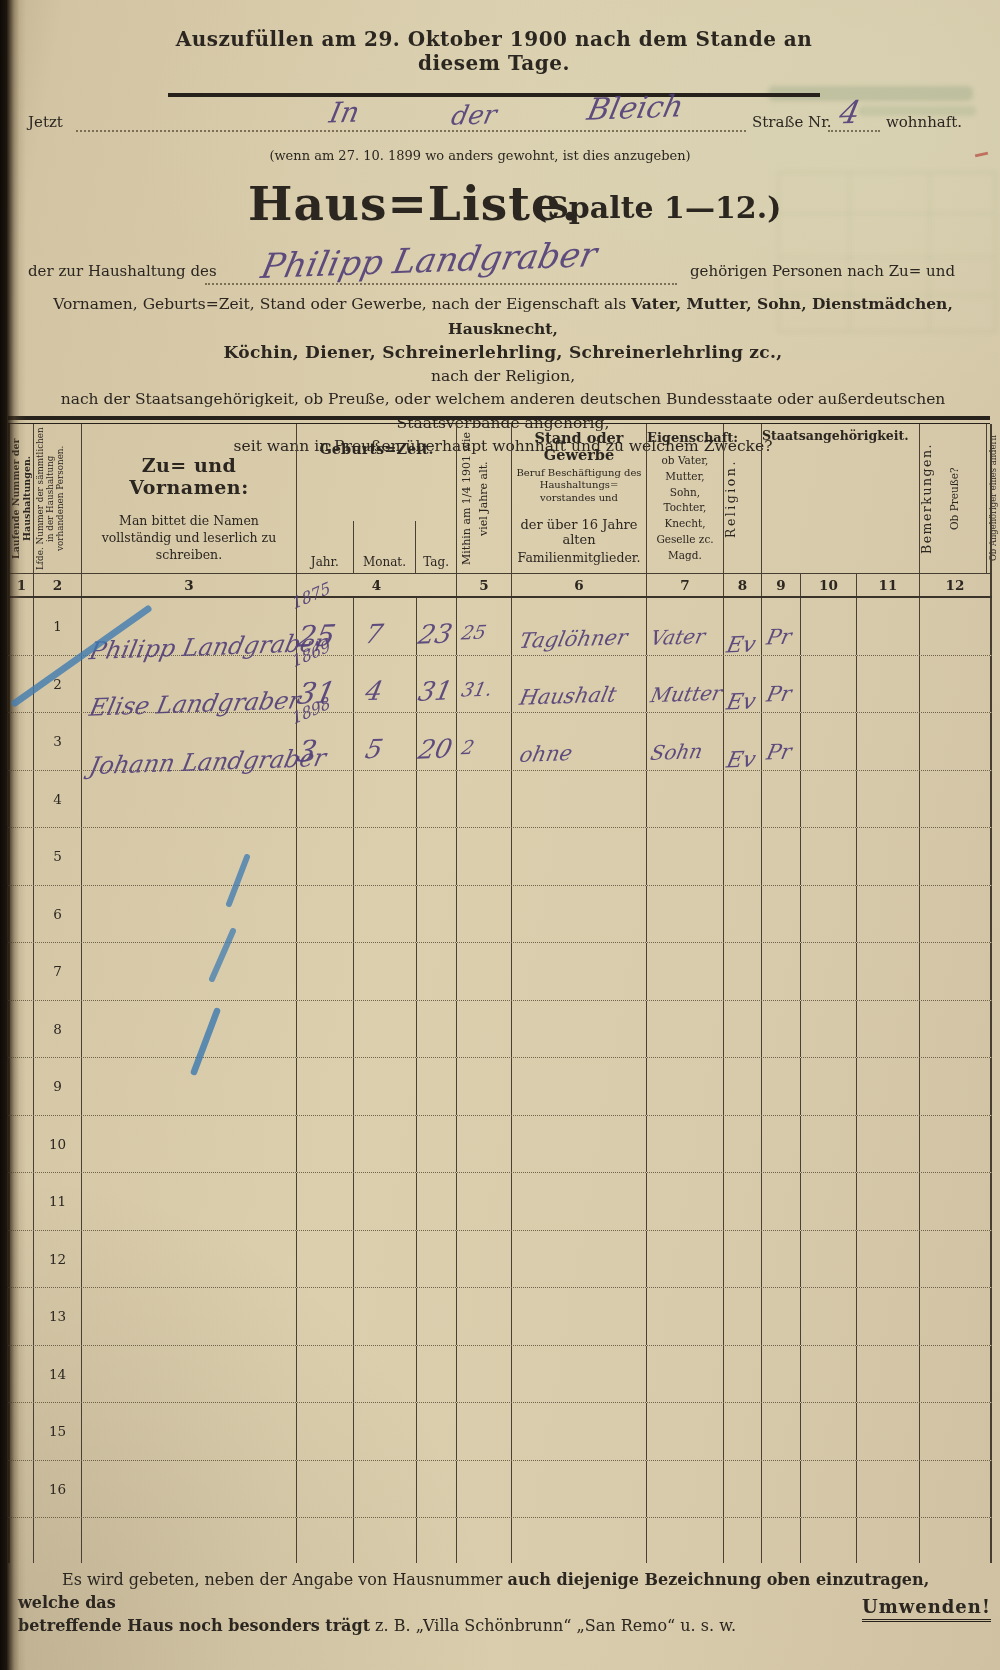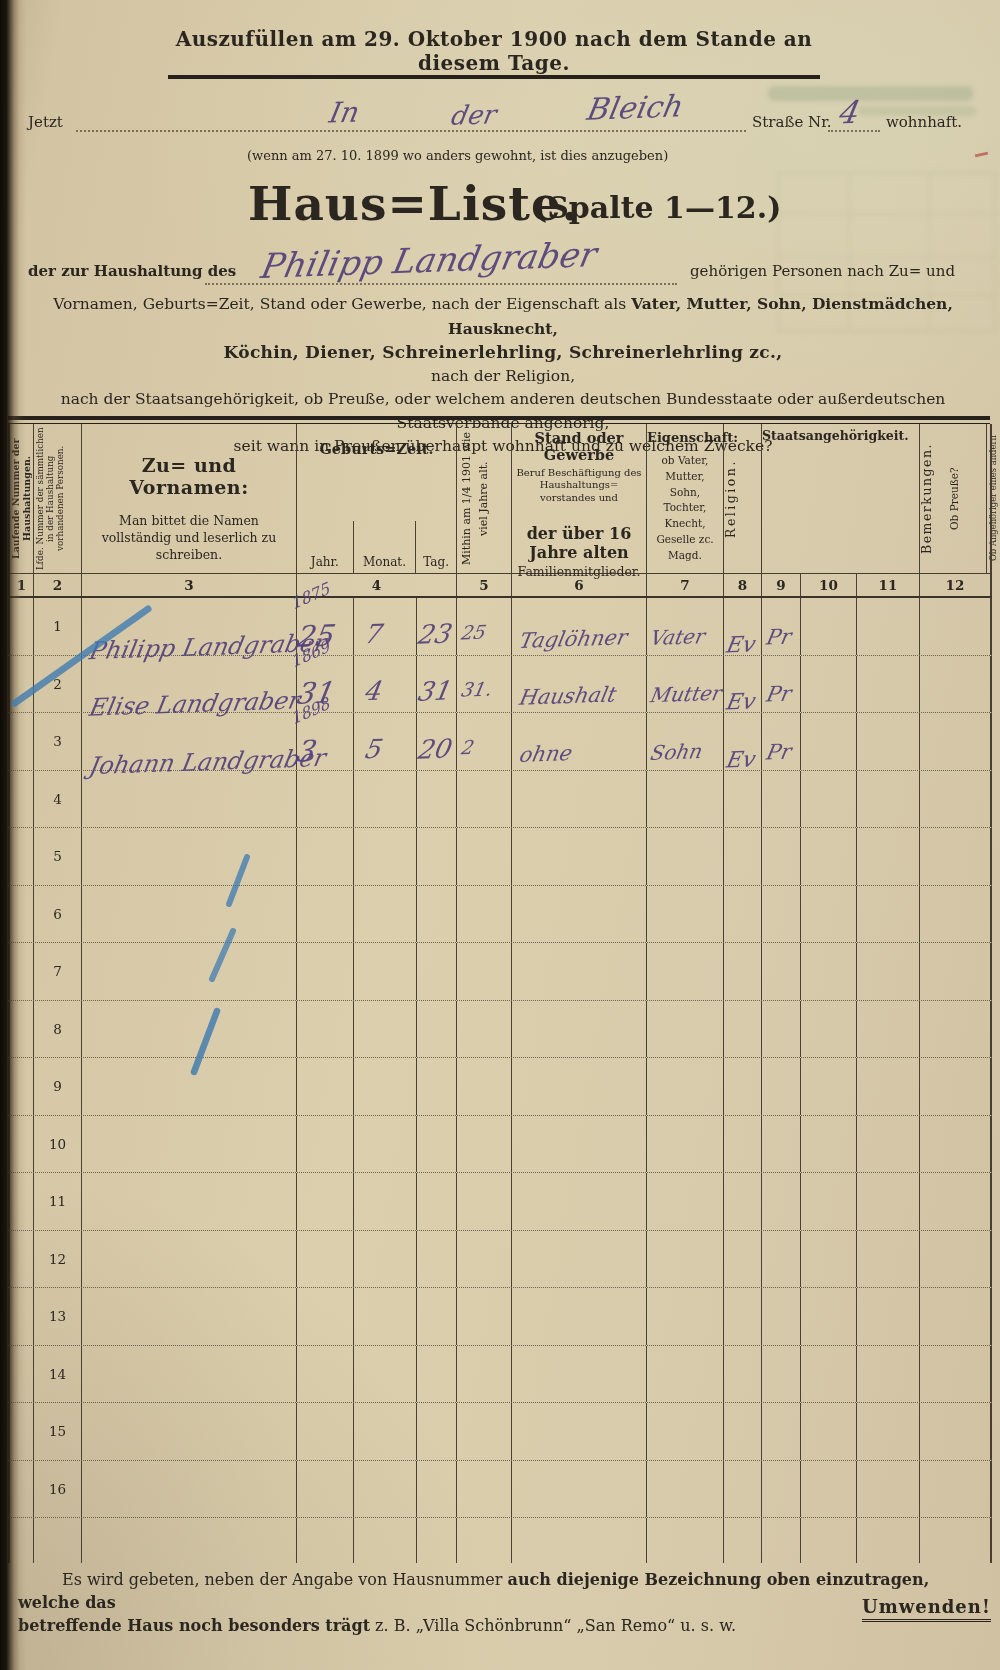--- a/index.html
+++ b/index.html
@@ -16,23 +16,23 @@
   
   .ghost{position:absolute;z-index:0;filter:blur(2px);}
   .gbar{position:absolute;background:rgba(118,148,108,.26);border-radius:6px;}
   .gtable{position:absolute;border:1px solid rgba(115,142,100,.20);}
   .gtable .gv{position:absolute;top:0;bottom:0;width:1px;background:rgba(115,142,100,.18);}
   .gtable .gh{position:absolute;left:0;right:0;height:1px;background:rgba(115,142,100,.18);}
   .redspeck{position:absolute;width:13px;height:3px;background:rgba(178,62,50,.65);transform:rotate(-12deg);z-index:2;}
   
   .print{position:absolute;color:#2b2620;z-index:2;}
   .top-instr{left:168px;top:27px;width:652px;text-align:center;font-size:20px;font-weight:bold;
-    letter-spacing:.5px;border-bottom:4px solid #26211a;padding-bottom:0;}
+    letter-spacing:.5px;border-bottom:4px solid #26211a;padding-bottom:18px;}
   .dotline{position:absolute;border-bottom:2px dotted rgba(92,80,58,.75);z-index:1;}
-  .note-line{left:247px;top:148px;width:480px;font-size:13px;}
+  .note-line{left:240px;top:148px;width:480px;text-align:center;font-size:13px;}
   .title-main{left:248px;top:176px;font-size:47px;font-weight:bold;letter-spacing:1px;}
   .title-suffix{left:533px;top:190px;font-size:30px;font-weight:bold;}
   .par{position:absolute;left:28px;top:292px;width:950px;z-index:2;font-size:15.5px;line-height:23.5px;text-align:center;}
   .par .b{font-weight:bold;}
   .par .l2{font-size:17px;font-weight:bold;letter-spacing:.3px;}
   
   .hw{font-family:"DejaVu Serif","Liberation Serif",serif;font-style:italic;color:#54417a;
     transform:rotate(-2deg) skewX(-14deg);white-space:nowrap;opacity:.92;z-index:3;}
   .hw.abs{position:absolute;}
   
@@ -57,21 +57,21 @@
   .h3-note{margin-top:auto;margin-bottom:9px;font-size:12.5px;line-height:1.35;padding:0 6px;}
   .hgeb{display:flex;flex-direction:column;height:100%;text-align:center;}
   .geb-title{margin-top:16px;font-size:14.5px;font-weight:bold;}
   .gebsub{margin-top:auto;display:flex;height:52px;align-items:flex-end;}
   .gs{box-sizing:border-box;border-right:1px solid #4a4134;height:100%;display:flex;align-items:flex-end;justify-content:center;font-size:12px;padding-bottom:4px;}
   .gs.j{width:57px}.gs.m{width:63px}.gs.t{width:40px;border-right:none;}
   .c5t{font-size:11px;padding:4px 2px;line-height:1.5;}
   .h6{text-align:center;padding-top:5px;}
   .h6-title{font-size:14.5px;font-weight:bold;line-height:1.2;}
   .h6-small{font-size:10px;line-height:1.25;margin-top:3px;padding:0 4px;}
-  .h6-bold{font-size:16px;font-weight:bold;line-height:1.15;margin-top:21px;}
+  .h6-bold{font-size:13px;font-weight:normal;line-height:1.15;margin-top:14px;}
   .h6-tail{font-size:12.5px;margin-top:2px;}
   .h7{text-align:center;padding-top:6px;}
   .h7-title{font-size:13px;font-weight:bold;}
   .h7-list{font-size:10.5px;line-height:1.5;margin-top:8px;padding:0 8px;}
   .c8t{font-size:12.5px;letter-spacing:2.5px;padding:6px 0;}
   .hsta{display:flex;flex-direction:row;height:100%;}
   .sta-title{height:24px;line-height:24px;text-align:center;font-size:12.5px;font-weight:bold;}
   .sta-rule{height:0;border-bottom:1px solid #4a4134;margin-left:39px;}
   .sta-cols{flex:1;display:flex;}
   .sc{box-sizing:border-box;height:100%;position:relative;border-right:1px solid #4a4134;}
@@ -133,21 +133,21 @@
   <div class="print" style="left:752px;top:113px;font-size:15px;">Straße Nr.</div>
   <div class="dotline" style="left:828px;top:130px;width:52px;"></div>
   <span class="hw abs" style="left:840px;top:94px;font-size:31px;">4</span>
   <div class="print" style="left:886px;top:113px;font-size:15px;">wohnhaft.</div>
 
   <div class="print note-line">(wenn am 27. 10. 1899 wo anders gewohnt, ist dies anzugeben)</div>
 
   <div class="print title-main">Haus=Liste.</div>
   <div class="print title-suffix">(Spalte 1—12.)</div>
 
-  <div class="print" style="left:28px;top:262px;font-size:15px;font-weight:bold;">der zur Haushaltung des</div>
+  <div class="print" style="left:28px;top:262px;font-size:15px;">der zur Haushaltung des</div>
   <div class="dotline" style="left:205px;top:283px;width:472px;"></div>
   <span class="hw abs" style="left:262px;top:240px;font-size:34px;">Philipp Landgraber</span>
   <div class="print" style="left:690px;top:262px;font-size:15px;">gehörigen Personen nach Zu= und</div>
 
   <div class="par">
     <div><span>Vornamen, Geburts=Zeit, Stand oder Gewerbe, nach der Eigenschaft als </span><span class="b">Vater, Mutter, Sohn, Dienstmädchen, Hausknecht,</span></div>
     <div class="l2">Köchin, Diener, Schreinerlehrling, Schreinerlehrling zc.,</div>
     <div>nach der Religion,</div>
     <div>nach der Staatsangehörigkeit, ob Preuße, oder welchem anderen deutschen Bundesstaate oder außerdeutschen Staatsverbande angehörig,</div>
     <div>seit wann in Preußen überhaupt wohnhaft und zu welchem Zwecke?</div>

